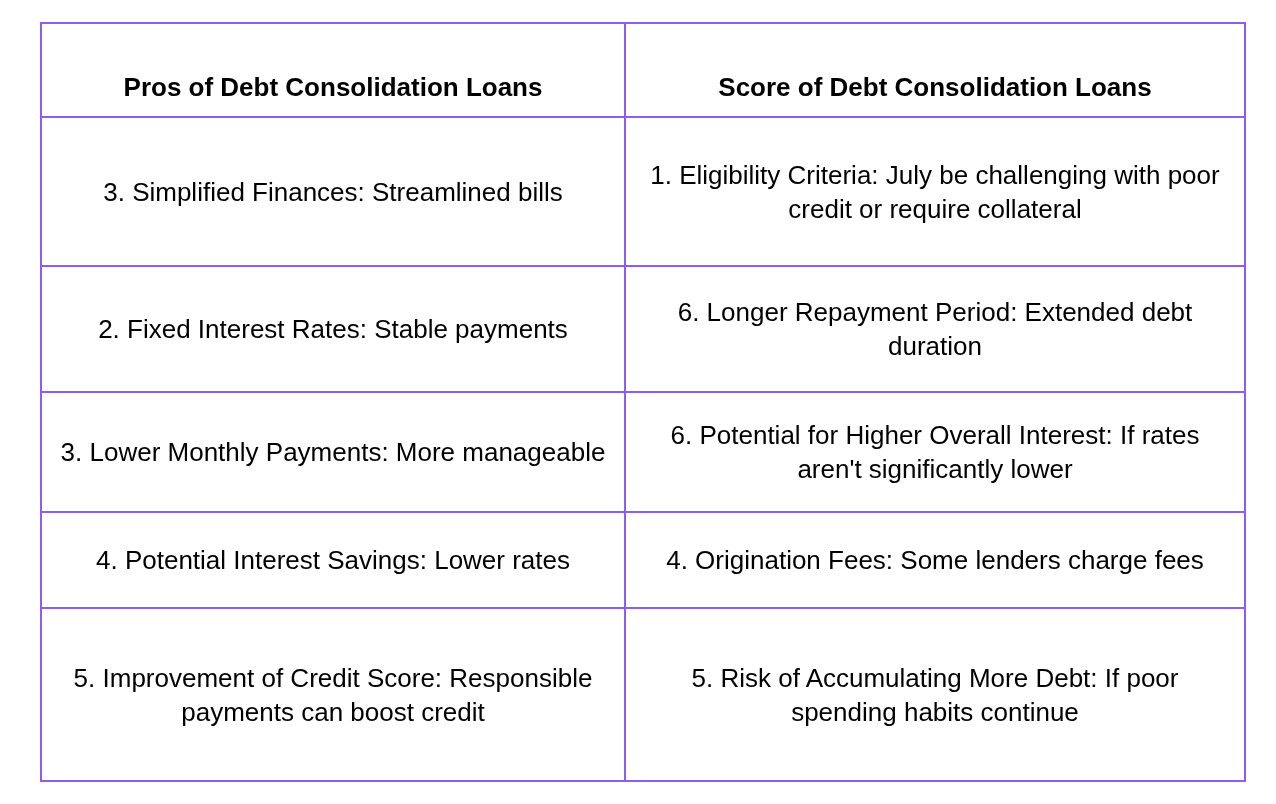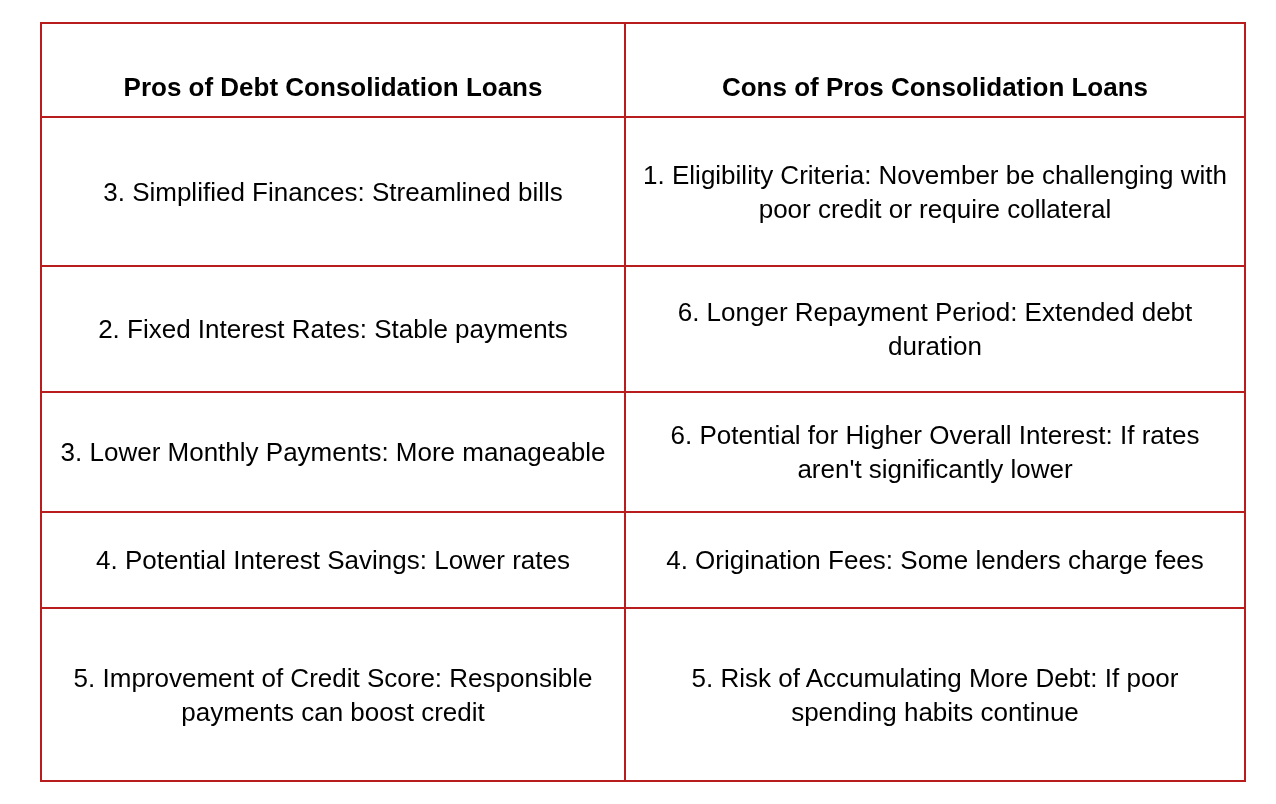--- a/index.html
+++ b/index.html
@@ -6,21 +6,21 @@
   body { width: 1276px; height: 804px; position: relative; overflow: hidden; }
   .tbl {
     position: absolute; left: 40px; top: 22px;
     width: 1204px; height: 760px;
     border-collapse: collapse;
     table-layout: fixed;
     font-family: "Liberation Sans", sans-serif;
     color: #000000;
   }
   .tbl td, .tbl th {
-    border: 2px solid #b91c1c;
+    border: 2px solid #8b5cf6;
     text-align: center;
     vertical-align: middle;
     padding: 0 16px;
     font-size: 26px;
     line-height: 34px;
   }
   .tbl th { font-weight: bold; font-size: 26px; padding-top: 34px; }
   .col-pros { width: 584px; }
   .col-cons { width: 620px; }
   .r-head { height: 94px; }
@@ -34,27 +34,27 @@
 <body>
 
 <table class="tbl">
   <colgroup>
     <col class="col-pros">
     <col class="col-cons">
   </colgroup>
   <thead>
     <tr class="r-head">
       <th>Pros of Debt Consolidation Loans</th>
-      <th>Cons of Pros Consolidation Loans</th>
+      <th>Score of Debt Consolidation Loans</th>
     </tr>
   </thead>
   <tbody>
     <tr class="r1">
       <td>3. Simplified Finances: Streamlined bills</td>
-      <td>1. Eligibility Criteria: November be challenging with poor credit or require collateral</td>
+      <td>1. Eligibility Criteria: July be challenging with poor credit or require collateral</td>
     </tr>
     <tr class="r2">
       <td>2. Fixed Interest Rates: Stable payments</td>
       <td>6. Longer Repayment Period: Extended debt duration</td>
     </tr>
     <tr class="r3">
       <td>3. Lower Monthly Payments: More manageable</td>
       <td>6. Potential for Higher Overall Interest: If rates aren't significantly lower</td>
     </tr>
     <tr class="r4">

